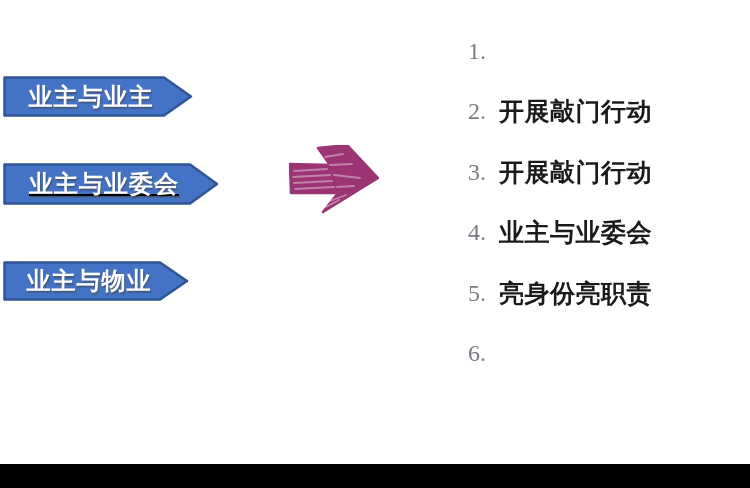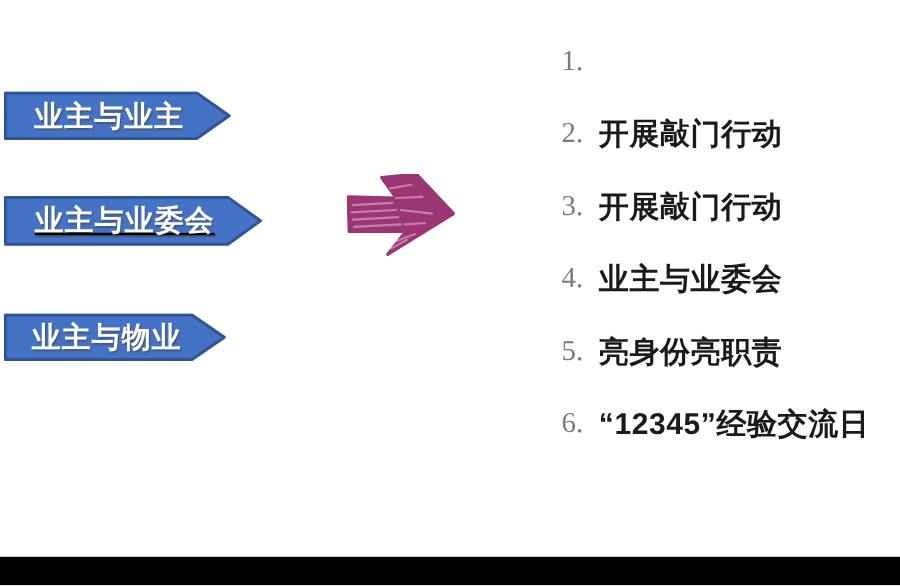--- a/index.html
+++ b/index.html
@@ -144,19 +144,18 @@
     <div class="list-item">
       <span class="num">4.</span>
       <span class="txt">业主与业委会</span>
     </div>
     <div class="list-item">
       <span class="num">5.</span>
       <span class="txt">亮身份亮职责</span>
     </div>
     <div class="list-item">
       <span class="num">6.</span>
-      <span class="txt">“12345”经验交流日</span>
     </div>
   </div>
 
   <div class="footer-bar"></div>
 
 </div>
 
 </body></html>

